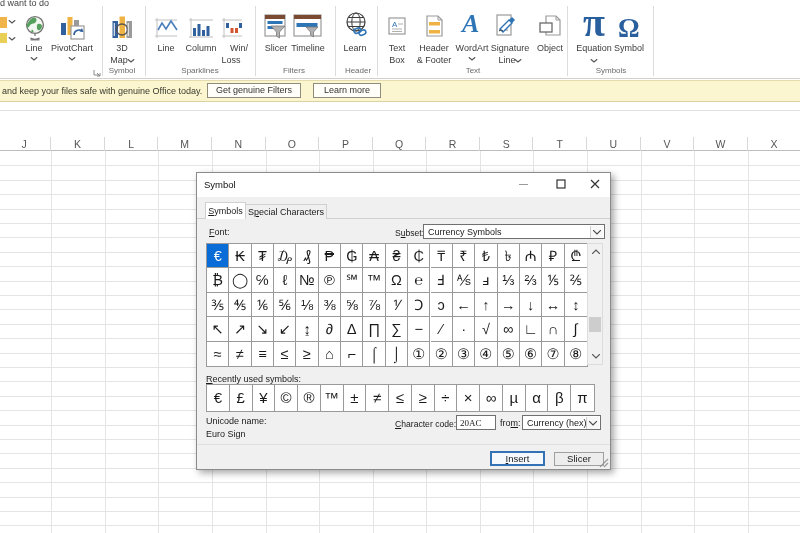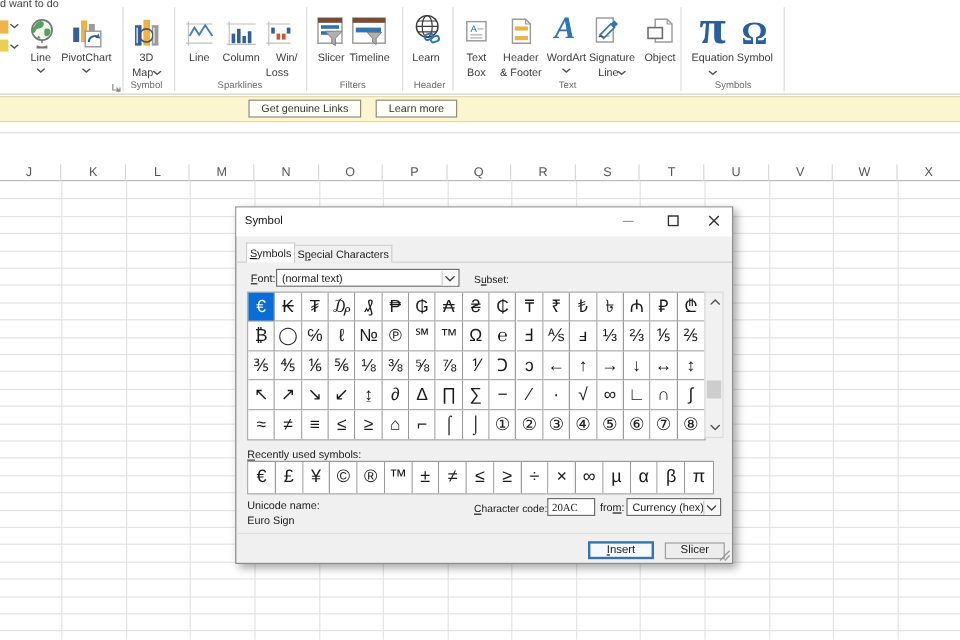--- a/index.html
+++ b/index.html
@@ -185,21 +185,22 @@
       <path d="M0 0l3.5 3L7 0" fill="none" stroke="#555" stroke-width="1.2"></path>
     </svg>
   <div class="ab" style="left:618px;top:13px;font-size:27px;font-weight:bold;color:#2a5f9e;font-family:'Liberation Serif',serif;">Ω</div>
   <div class="lbl" style="left:629px;top:43px;">Symbol</div>
   <div class="glbl" style="left:611px;top:66px;">Symbols</div>
 
   <div class="dvd" style="left:653px;"></div>
 </div>
 
 <div class="ab" style="left:0;top:80px;width:800px;height:22px;background:#fbf5d0;border-top:1px solid #e4dcae;border-bottom:1px solid #d9d1a2;">
-  <div class="ab" style="left:207px;top:2px;width:94px;height:15px;background:#fffef8;border:1px solid #8f8d7a;font-size:9px;color:#333;text-align:center;line-height:13px;">Get genuine Links</div>
+  <div class="ab" style="left:2px;top:4.5px;font-size:9px;color:#3a3a2e;white-space:nowrap;">and keep your files safe with genuine Office today.</div>
+  <div class="ab" style="left:207px;top:2px;width:94px;height:15px;background:#fffef8;border:1px solid #8f8d7a;font-size:9px;color:#333;text-align:center;line-height:13px;">Get genuine Filters</div>
   <div class="ab" style="left:313px;top:2px;width:68px;height:15px;background:#fffef8;border:1px solid #8f8d7a;font-size:9px;color:#333;text-align:center;line-height:13px;">Learn more</div>
 </div>
 
 <div class="ab" id="sheet" style="left:0;top:102px;width:800px;height:431px;background:#fff;">
   <div class="ab" style="left:0;top:8px;width:800px;height:1px;background:#e0e0e0;"></div>
 
   <div class="ab" id="colhead" style="left:0;top:35px;width:800px;height:14px;border-bottom:1px solid #bdbdbd;">
       <div class="ab" style="left:-2.3px;top:0;width:53.6px;height:14px;border-right:1px solid #d8d8d8;color:#565656;font-size:10.5px;text-align:center;line-height:14px;">J</div>
       <div class="ab" style="left:51.3px;top:0;width:53.6px;height:14px;border-right:1px solid #d8d8d8;color:#565656;font-size:10.5px;text-align:center;line-height:14px;">K</div>
       <div class="ab" style="left:104.9px;top:0;width:53.6px;height:14px;border-right:1px solid #d8d8d8;color:#565656;font-size:10.5px;text-align:center;line-height:14px;">L</div>
@@ -271,28 +272,28 @@
     </svg>
   <svg class="ab" style="left:393px;top:6px;" width="10" height="10" viewBox="0 0 10 10">
       <path d="M1 1l8 8M9 1l-8 8" stroke="#333" stroke-width="1.2"></path>
     </svg>
 
   <div class="ab" style="left:0;top:45px;width:100%;height:1px;background:#d0d0d0;"></div>
   <div class="ab" style="left:8px;top:29px;width:41px;height:17px;background:#fff;border:1px solid #d0d0d0;border-bottom:none;text-align:center;line-height:16px;"><u>S</u>ymbols</div>
   <div class="ab" style="left:49px;top:30.5px;width:81px;height:15.5px;background:#f0f0f0;border:1px solid #d0d0d0;border-bottom:none;border-left:none;text-align:center;line-height:15px;overflow:hidden;">S<u>p</u>ecial Characters</div>
 
   <div class="ab" style="left:12px;top:54px;"><u>F</u>ont:</div>
-  <div class="ab" style="left:33px;top:51px;width:153px;height:15px;background:#fff;border:1px solid #707070;">
-    <div class="ab" style="left:4px;top:1.5px;">(normal text)</div>
+  <div class="ab" style="left:198px;top:54.5px;font-size:8.6px;">S<u>u</u>bset:</div>
+  <div class="ab" style="left:226px;top:51px;width:182px;height:15px;background:#fff;border:1px solid #707070;">
+    <div class="ab" style="left:4px;top:1.5px;">Currency Symbols</div>
     <div class="ab" style="right:1px;top:1px;width:13px;height:11.5px;background:#f8f8f8;border-left:1px solid #d0d0d0;"></div>
     <svg class="ab" style="right:3px;top:5px;" width="8" height="5" viewBox="0 0 8 5">
         <path d="M0 0l4 4 4-4" fill="none" stroke="#444" stroke-width="1.1"></path>
       </svg>
   </div>
-  <div class="ab" style="left:198px;top:54.5px;font-size:8.6px;">S<u>u</u>bset:</div>
 
   <div class="ab" id="symgrid" style="left:9px;top:70px;">
       <div style="position:relative;width:381.95000000000005px;height:124px;background:#fff;border:1px solid #9a9a9a;">
         <div class="ab" style="left:0.00px;top:0.00px;width:22.35px;height:24.4px;border-right:1px solid #9a9a9a;border-bottom:1px solid #9a9a9a;background:#0a6cd6;color:#fff;font-size:14.5px;text-align:center;line-height:24.4px;">€</div>
         <div class="ab" style="left:22.35px;top:0.00px;width:22.35px;height:24.4px;border-right:1px solid #9a9a9a;border-bottom:1px solid #9a9a9a;background:#fff;color:#1a1a1a;font-size:14.5px;text-align:center;line-height:24.4px;">₭</div>
         <div class="ab" style="left:44.70px;top:0.00px;width:22.35px;height:24.4px;border-right:1px solid #9a9a9a;border-bottom:1px solid #9a9a9a;background:#fff;color:#1a1a1a;font-size:14.5px;text-align:center;line-height:24.4px;">₮</div>
         <div class="ab" style="left:67.05px;top:0.00px;width:22.35px;height:24.4px;border-right:1px solid #9a9a9a;border-bottom:1px solid #9a9a9a;background:#fff;color:#1a1a1a;font-size:14.5px;text-align:center;line-height:24.4px;">₯</div>
         <div class="ab" style="left:89.40px;top:0.00px;width:22.35px;height:24.4px;border-right:1px solid #9a9a9a;border-bottom:1px solid #9a9a9a;background:#fff;color:#1a1a1a;font-size:14.5px;text-align:center;line-height:24.4px;">₰</div>
         <div class="ab" style="left:111.75px;top:0.00px;width:22.35px;height:24.4px;border-right:1px solid #9a9a9a;border-bottom:1px solid #9a9a9a;background:#fff;color:#1a1a1a;font-size:14.5px;text-align:center;line-height:24.4px;">₱</div>
         <div class="ab" style="left:134.10px;top:0.00px;width:22.35px;height:24.4px;border-right:1px solid #9a9a9a;border-bottom:1px solid #9a9a9a;background:#fff;color:#1a1a1a;font-size:14.5px;text-align:center;line-height:24.4px;">₲</div>

